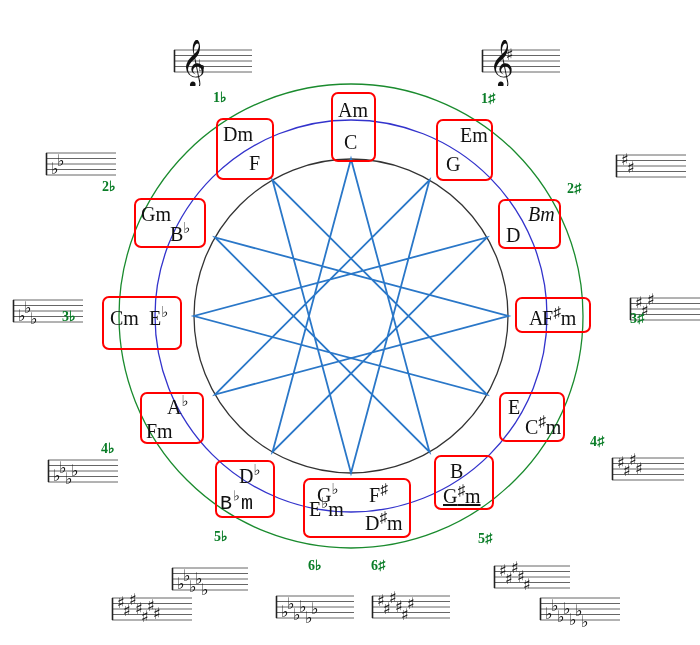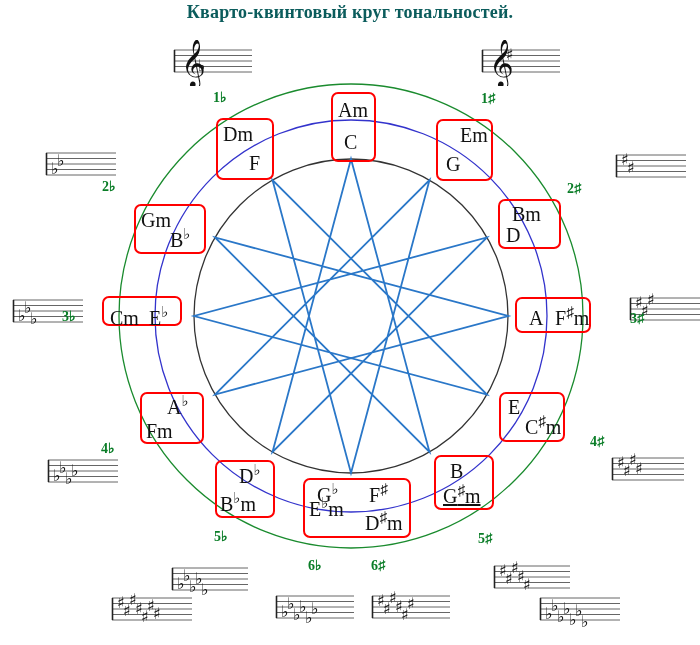--- a/index.html
+++ b/index.html
@@ -57,21 +57,20 @@
     line-height:1;
   }
 
   .staff{position:absolute;}
 </style>
 </head>
 <body>
 
 <div id="stage">
 
-  <div class="title">Кварто-квинтовый круг тональностей.</div>
 
   <svg class="layer" viewBox="0 0 700 645">
     <g id="circles-group">
         <circle cx="351" cy="316" r="232" fill="none" stroke="#1a8b2e" stroke-width="1.3"></circle>
         <circle cx="351" cy="316" r="196" fill="none" stroke="#3333cc" stroke-width="1.3"></circle>
         <circle cx="351" cy="316" r="157" fill="none" stroke="#333333" stroke-width="1.3"></circle>
       </g>
     <g id="star-group">
         <path d="M351.00 159.00 L429.50 451.97 L215.03 237.50 L508.00 316.00 L215.03 394.50 L429.50 180.03 L351.00 473.00 L272.50 180.03 L486.97 394.50 L194.00 316.00 L486.97 237.50 L272.50 451.97 L351.00 159.00 Z" fill="none" stroke="#2a77c8" stroke-width="1.8" stroke-linejoin="miter"></path>
       </g>
@@ -252,54 +251,54 @@
   <div id="keys-root">
       <div class="keybox" style="left: 331px; top: 92px; width: 45px; height: 70px;">
         <span style="left: 5px; top: 6px;">Am</span>
         <span style="left: 11px; top: 38px;">C</span>
       </div>
       <div class="keybox" style="left: 436px; top: 119px; width: 57px; height: 62px;">
         <span style="left: 22px; top: 4px;">Em</span>
         <span style="left: 8px; top: 33px;">G</span>
       </div>
       <div class="keybox" style="left: 498px; top: 199px; width: 63px; height: 50px;">
-        <span style="left: 12px; top: 3px;">Bm</span>
+        <span style="left: 28px; top: 3px; font-style: italic;">Bm</span>
         <span style="left: 6px; top: 24px;">D</span>
       </div>
       <div class="keybox" style="left: 515px; top: 297px; width: 76px; height: 36px;">
-        <span style="left: 38px; top: 9px; text-align: center;">F<sup>♯</sup>m</span>
+        <span style="left: 25px; top: 9px; text-align: center;">F<sup>♯</sup>m</span>
         <span style="left: 12px; top: 9px;">A</span>
       </div>
       <div class="keybox" style="left: 499px; top: 392px; width: 66px; height: 50px;">
         <span style="left: 24px; top: 23px;">C<sup>♯</sup>m</span>
         <span style="left: 7px; top: 3px;">E</span>
       </div>
       <div class="keybox" style="left: 434px; top: 455px; width: 60px; height: 55px;">
         <span style="left: 7px; top: 29px; text-decoration: underline;">G<sup>♯</sup>m</span>
         <span style="left: 14px; top: 4px;">B</span>
       </div>
       <div class="keybox" style="left: 303px; top: 478px; width: 108px; height: 60px;">
         <span style="left: 4px; top: 19px;">E<sup>♭</sup>m</span>
         <span style="left: 12px; top: 5px;">G<sup>♭</sup></span>
         <span style="left: 64px; top: 5px;">F<sup>♯</sup></span>
         <span style="left: 60px; top: 33px;">D<sup>♯</sup>m</span>
       </div>
       <div class="keybox" style="left: 215px; top: 460px; width: 60px; height: 58px;">
-        <span style="left: 3px; top: 32px;">B<sup>♭</sup>m</span>
+        <span style="left: 3px; top: 32px; font-family: Liberation Mono, monospace;">B<sup>♭</sup>m</span>
         <span style="left: 22px; top: 4px;">D<sup>♭</sup></span>
       </div>
       <div class="keybox" style="left: 140px; top: 392px; width: 64px; height: 52px;">
         <span style="left: 4px; top: 27px;">Fm</span>
         <span style="left: 25px; top: 3px;">A<sup>♭</sup></span>
       </div>
-      <div class="keybox" style="left: 102px; top: 296px; width: 80px; height: 30px;">
+      <div class="keybox" style="left: 102px; top: 296px; width: 80px; height: 54px;">
         <span style="left: 6px; top: 10px;">Cm</span>
         <span style="left: 45px; top: 10px;">E<sup>♭</sup></span>
       </div>
-      <div class="keybox" style="left: 134px; top: 198px; width: 72px; height: 50px; margin-top: 6px;">
+      <div class="keybox" style="left: 134px; top: 198px; width: 72px; height: 50px;">
         <span style="left: 5px; top: 4px;">Gm</span>
         <span style="left: 34px; top: 24px;">B<sup>♭</sup></span>
       </div>
       <div class="keybox" style="left: 216px; top: 118px; width: 58px; height: 62px;">
         <span style="left: 5px; top: 4px;">Dm</span>
         <span style="left: 31px; top: 33px;">F</span>
       </div>
     </div>
   <div id="acc-root">
       <div class="acc-label" style="left: 213px; top: 91px;">1♭</div>

